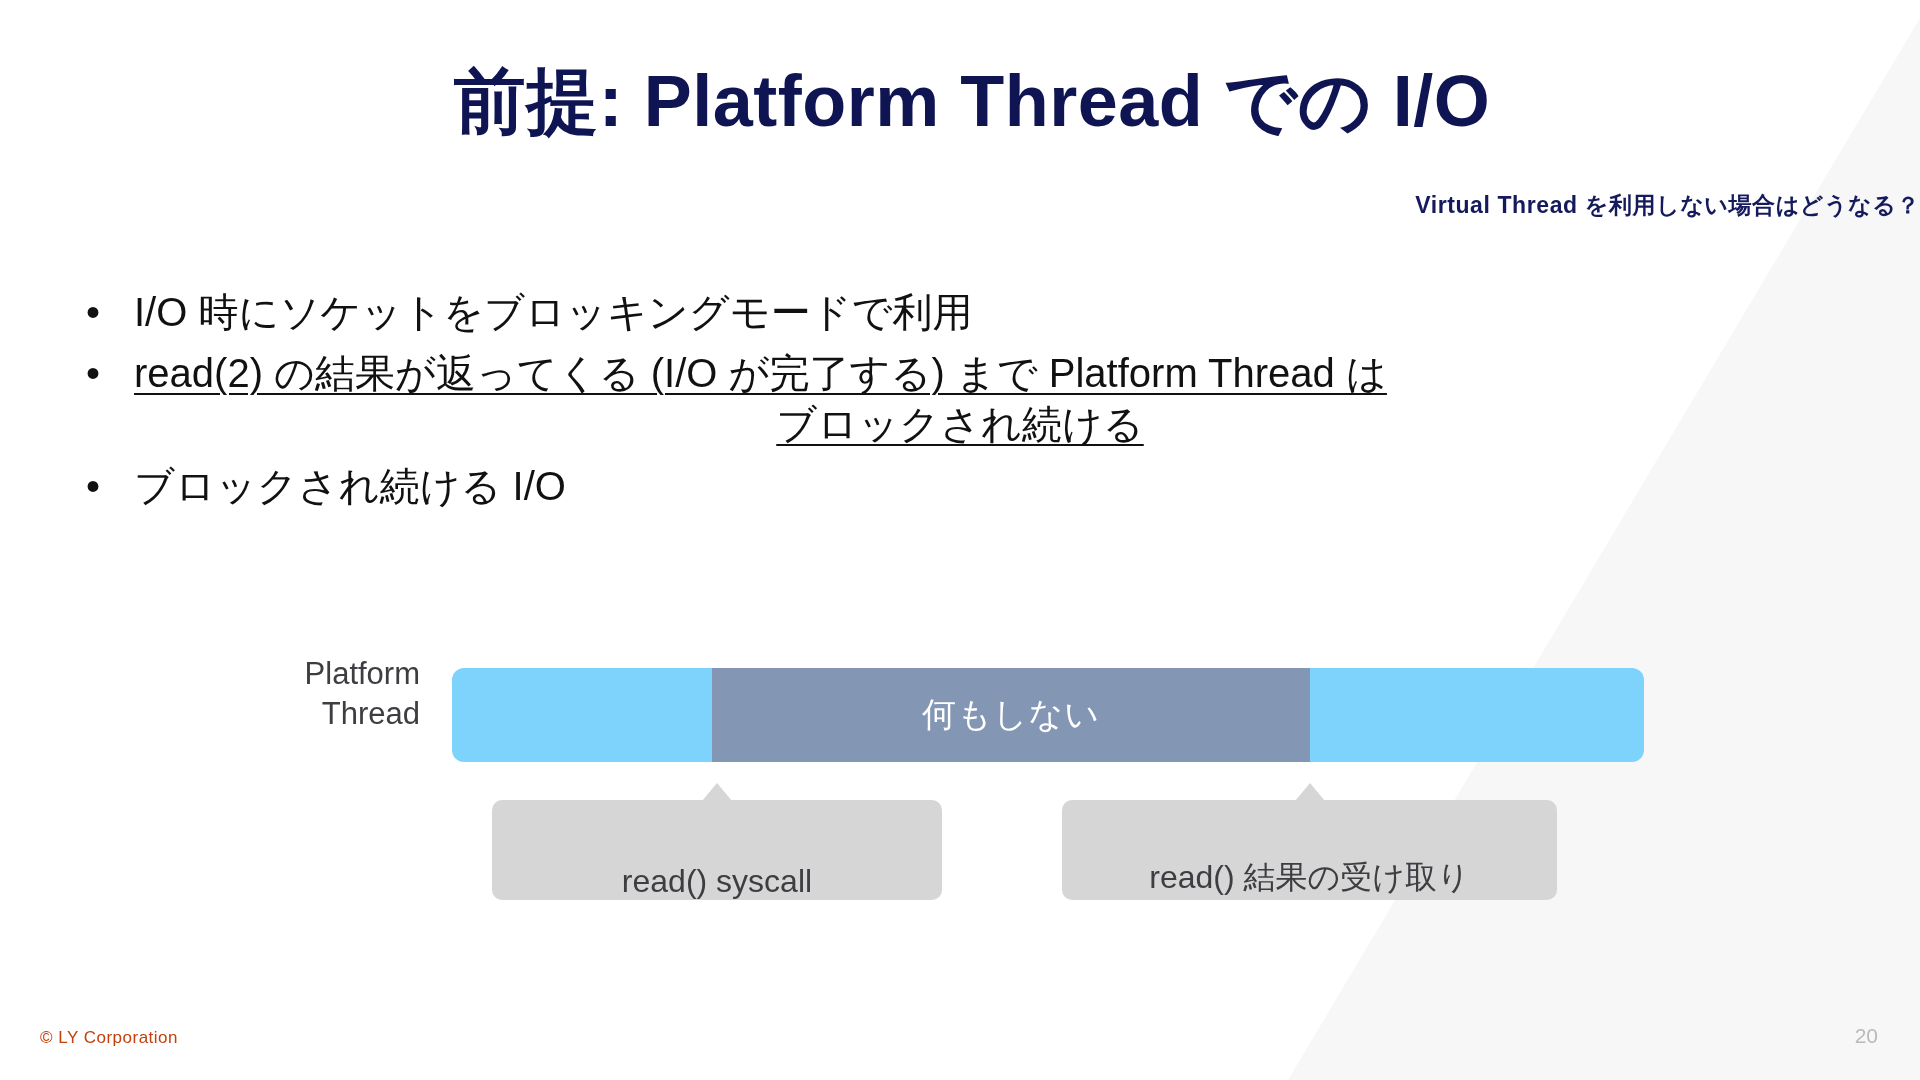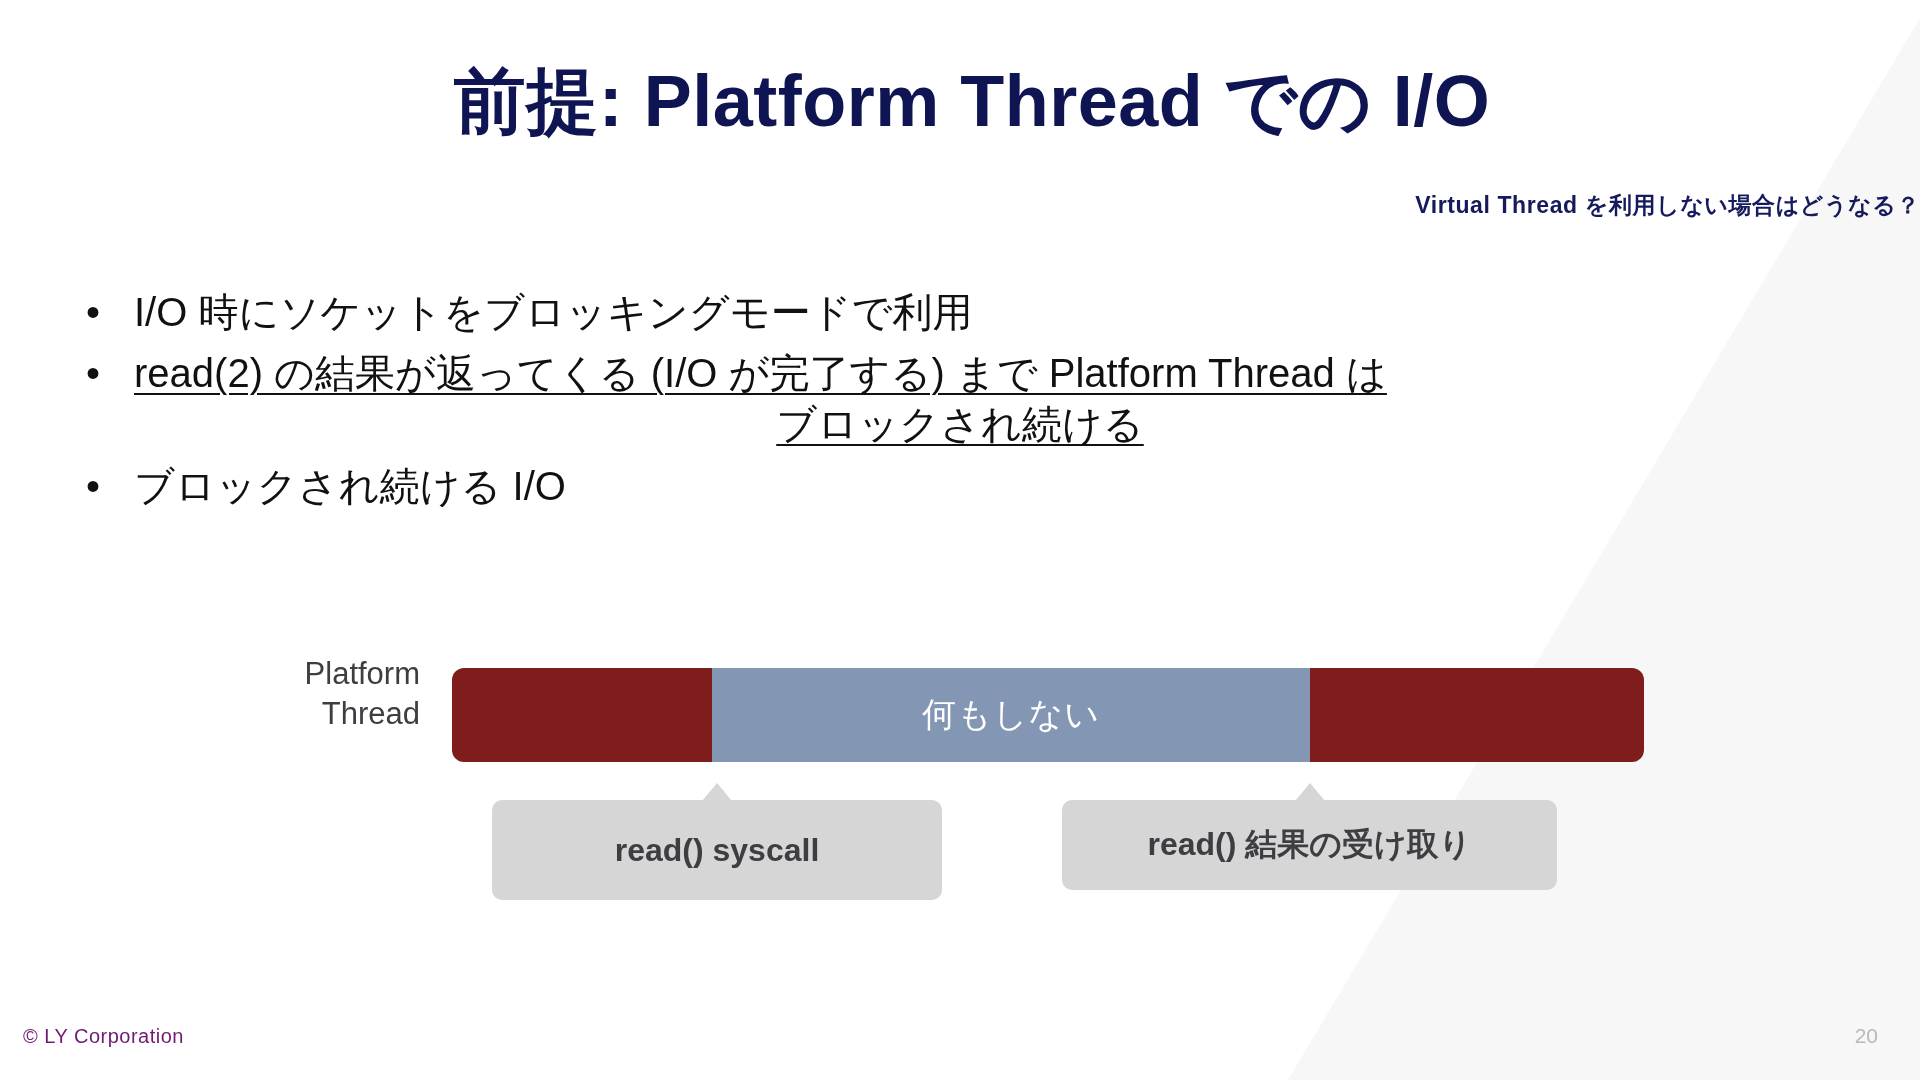--- a/index.html
+++ b/index.html
@@ -105,21 +105,21 @@
     font-size: 31px;
     line-height: 1.28;
   }
   .bar {
     position: absolute;
     left: 452px;
     top: 28px;
     width: 1192px;
     height: 94px;
     border-radius: 12px;
-    background: #7f1d1d;
+    background: #7dd3fc;
     overflow: hidden;
     text-align: center;
   }
   .bar-seg-blocked {
     position: absolute;
     left: 260px;
     top: 0;
     width: 598px;
     height: 94px;
     background: #8396b4;
@@ -131,25 +131,24 @@
     color: #ffffff;
     font-size: 34px;
     letter-spacing: 1px;
   }
 
   .callout {
     position: absolute;
     background: #d6d6d6;
     border-radius: 10px;
     display: flex;
-    align-items: center;
+    align-items: flex-end;
     justify-content: center;
     color: #3d3d42;
     font-size: 32px;
-    font-weight: bold;
   }
   .callout .pointer {
     position: absolute;
     top: -17px;
     left: 50%;
     transform: translateX(-50%);
     width: 0;
     height: 0;
     border-left: 15px solid transparent;
     border-right: 15px solid transparent;
@@ -158,29 +157,29 @@
   .callout-syscall {
     left: 492px;
     top: 160px;
     width: 450px;
     height: 100px;
   }
   .callout-result {
     left: 1062px;
     top: 160px;
     width: 495px;
-    height: 90px;
+    height: 100px;
   }
 
   .footer-copyright {
     position: absolute;
-    left: 23px;
+    left: 40px;
     bottom: 32px;
-    color: #701a75;
-    font-size: 20px;
+    color: #c2410c;
+    font-size: 17px;
     letter-spacing: 0.5px;
   }
   .footer-pagenum {
     position: absolute;
     right: 42px;
     bottom: 32px;
     color: #b9b9bd;
     font-size: 21px;
   }
 </style>

